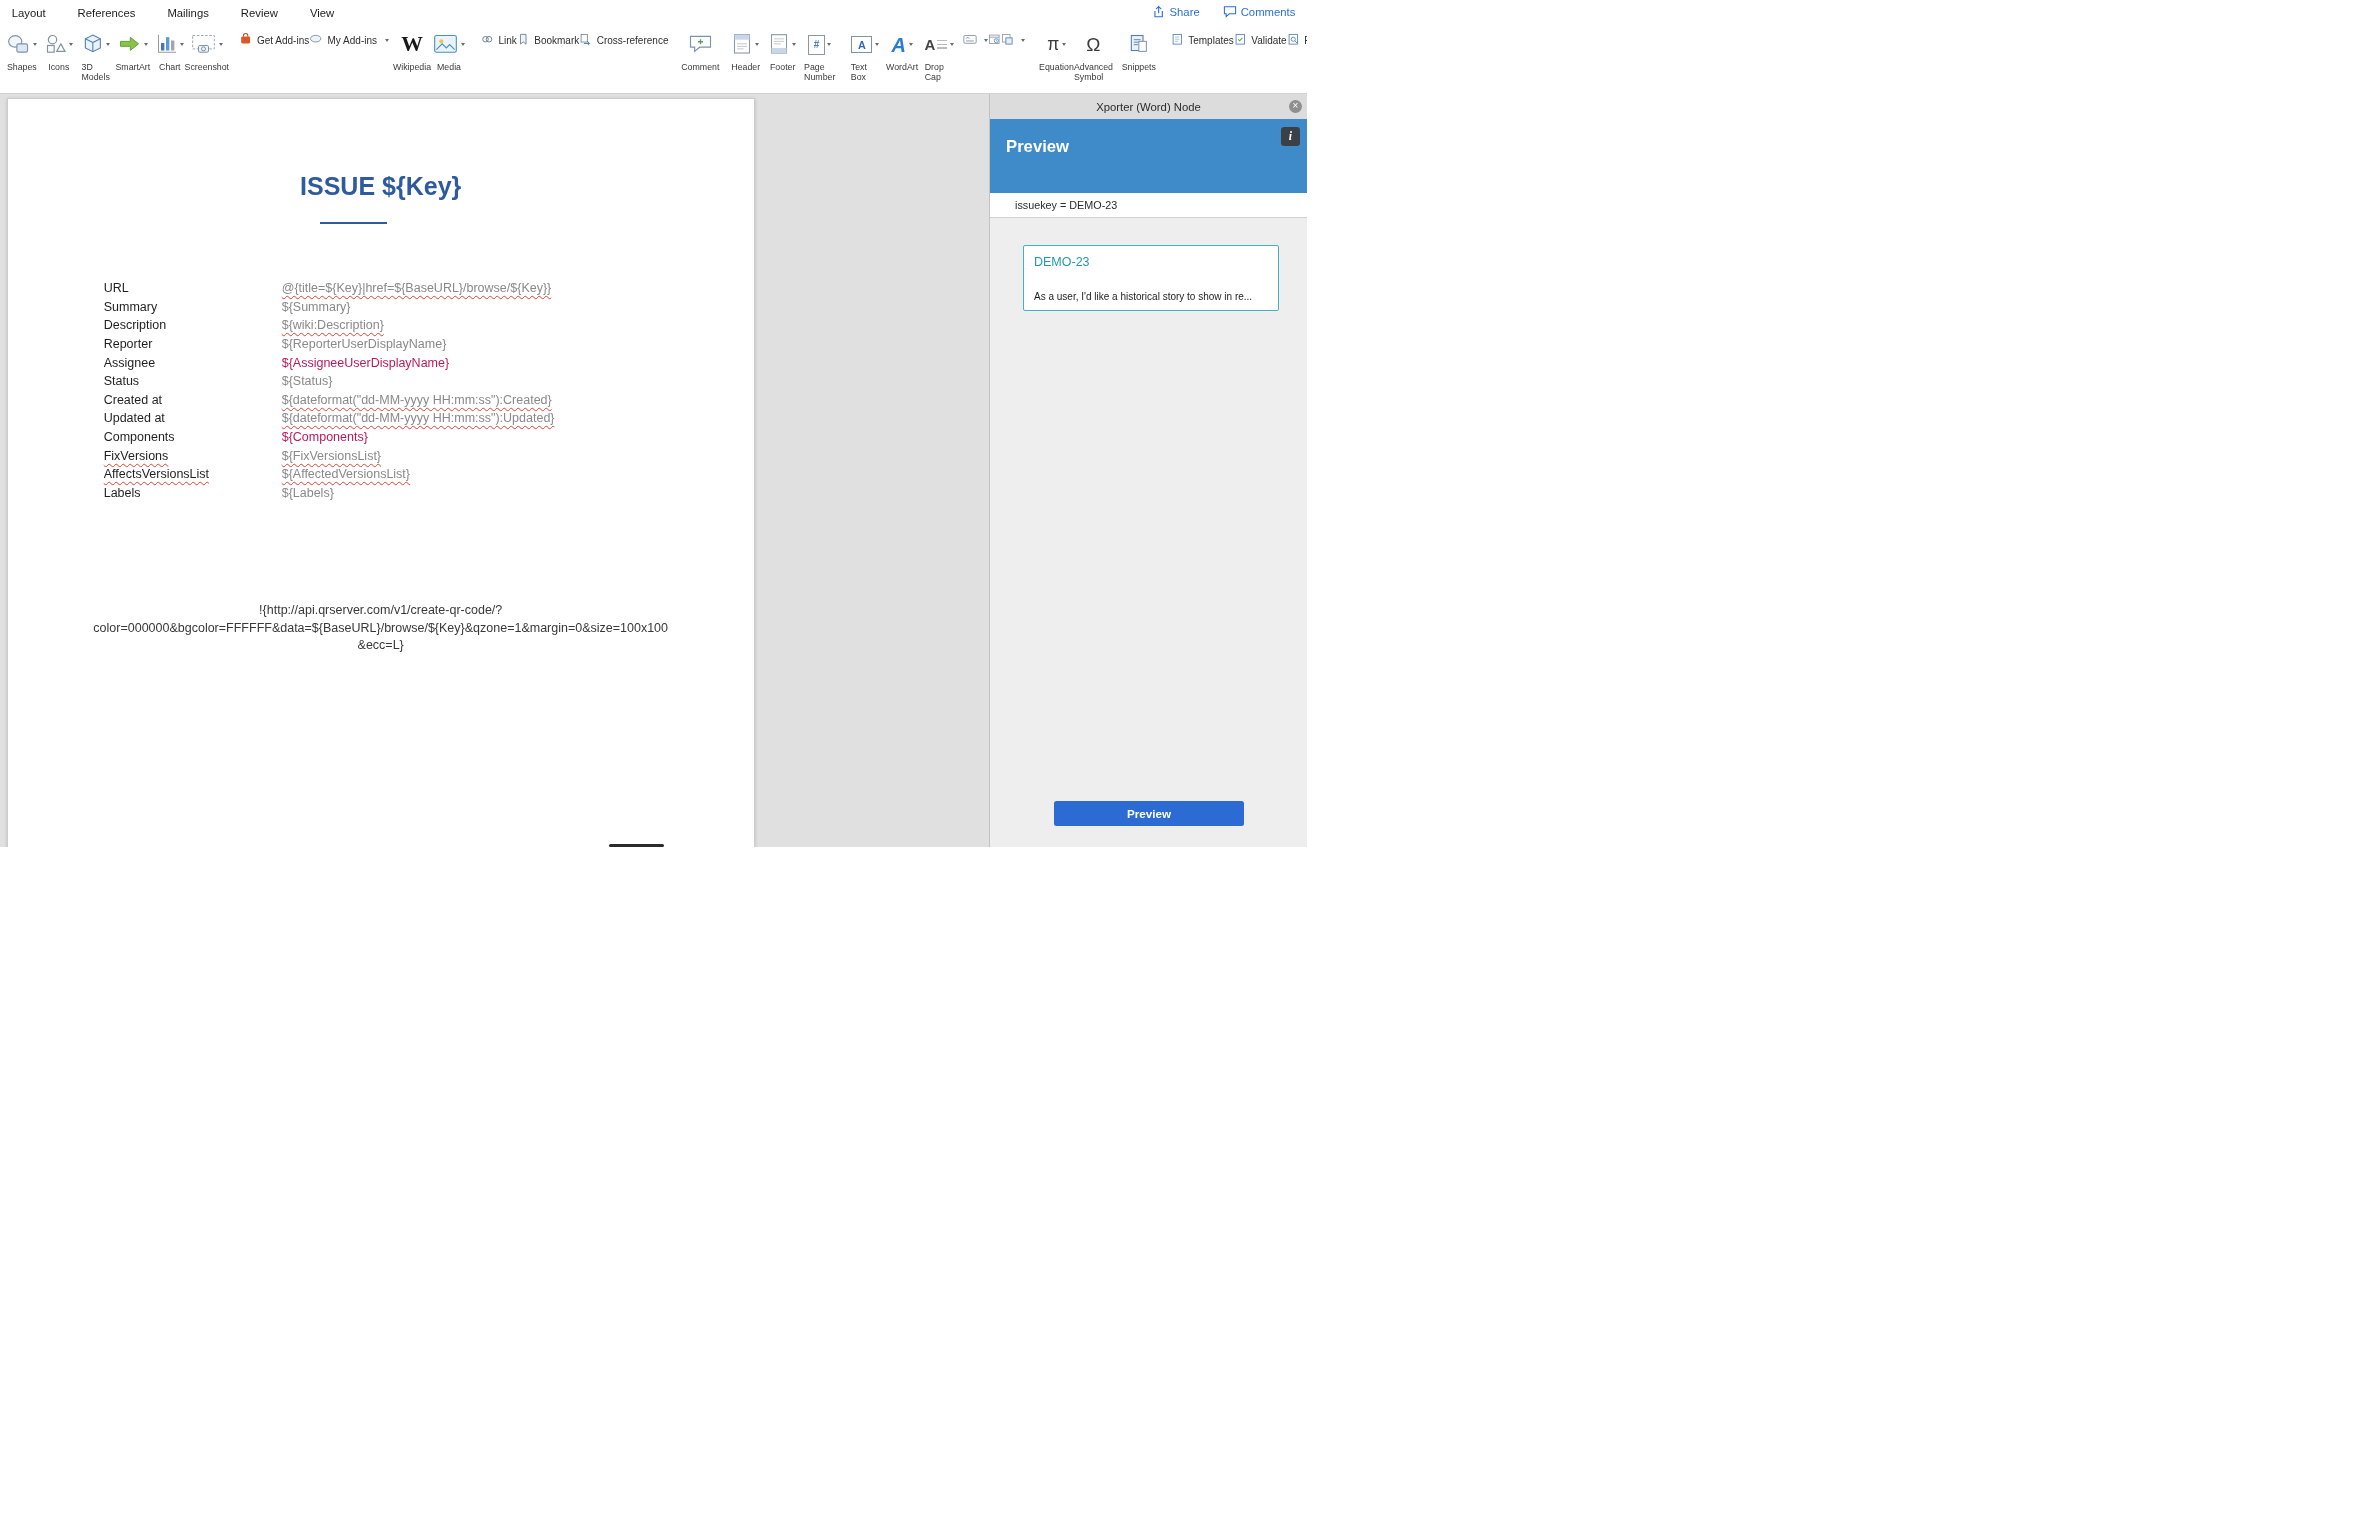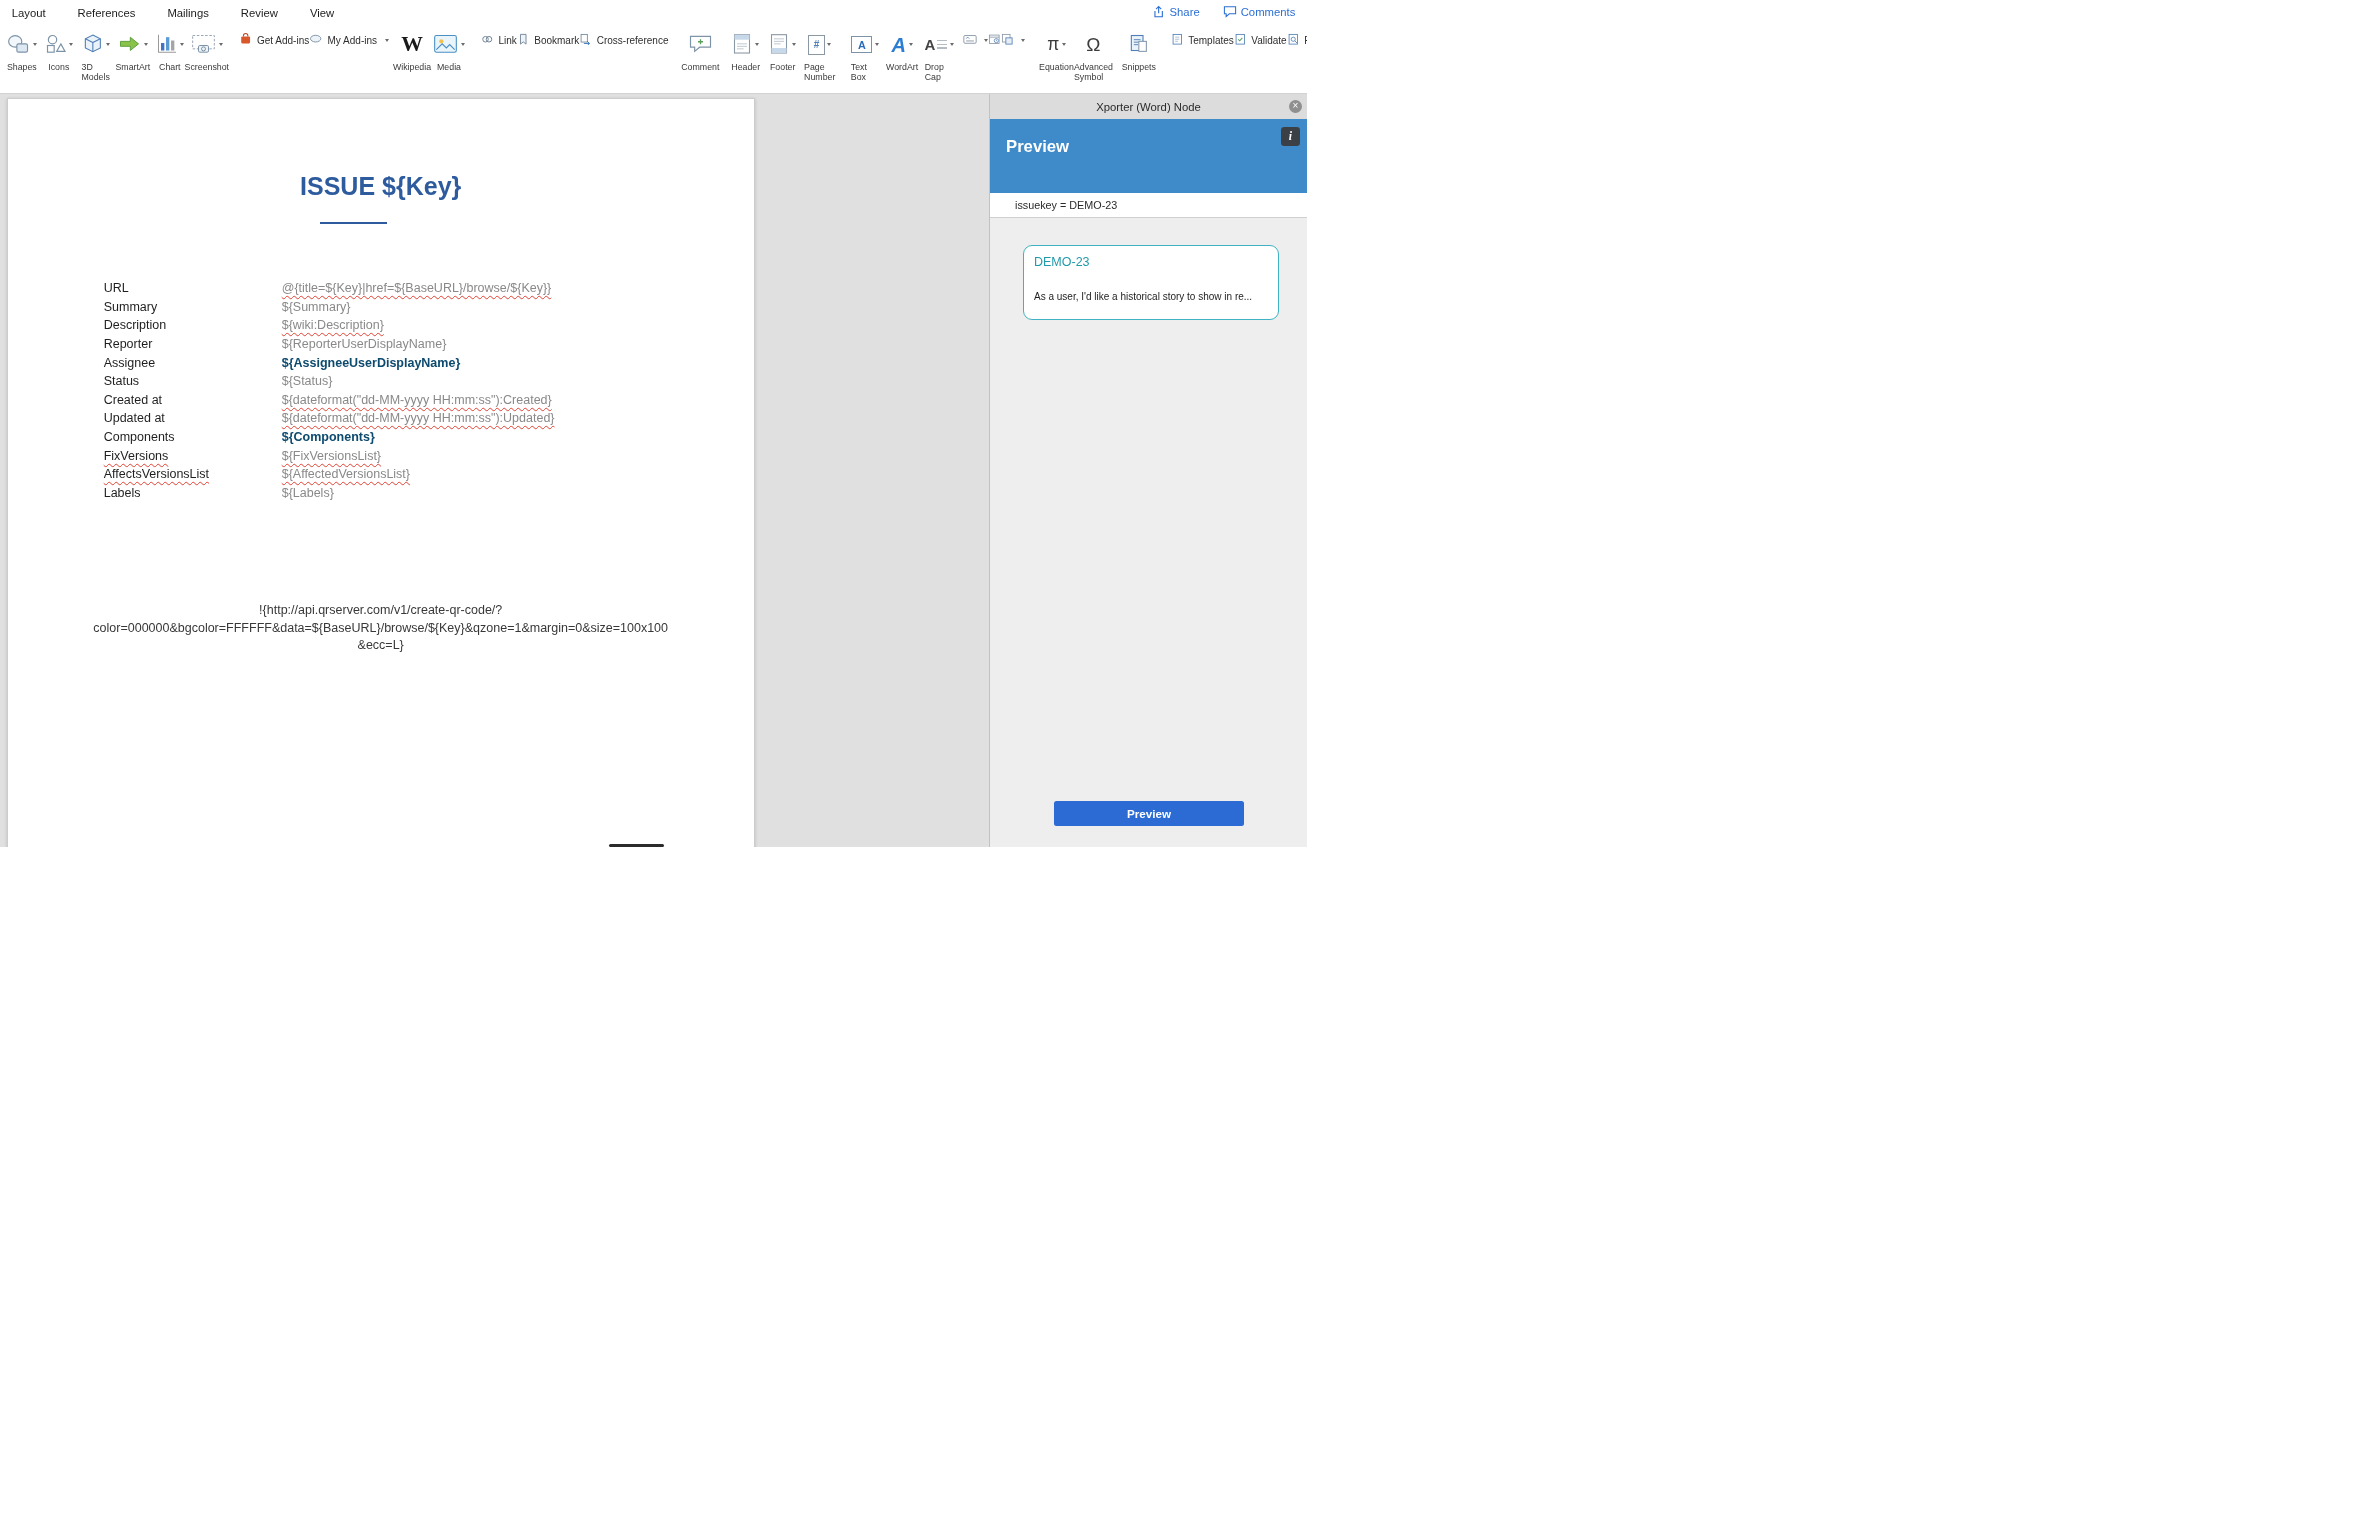--- a/index.html
+++ b/index.html
@@ -36,34 +36,34 @@
   .main{position:absolute;top:94px;left:0;right:0;bottom:0;background:#e0e0e0;display:flex}
   .docwrap{position:relative;flex:1;overflow:hidden}
   .page{position:absolute;left:6.7px;top:4.2px;width:748px;bottom:-10px;background:#fff;border:0.8px solid #cccccc;box-shadow:0 0.8px 3.3px rgba(0,0,0,.16)}
   .doc-title{position:absolute;top:73px;left:0;right:0;text-align:center;font-size:25px;font-weight:bold;color:#2d5b9e}
   .doc-rule{position:absolute;top:123px;left:50%;width:67px;height:1.7px;background:#2d5b9e;transform:translateX(-61px)}
   .fields{position:absolute;top:182px;left:96px;right:25px}
   .frow{display:flex;align-items:baseline;height:18.6px;font-size:12.5px}
   .flabel{width:178px;color:#1f1f1f;flex-shrink:0}
   .fvalue{color:#898989}
   .wavy{text-decoration-line:underline;text-decoration-style:wavy;text-decoration-color:#e04134;text-decoration-thickness:0.8px;text-underline-offset:2.5px}
-  .emph{color:#0c4a6e;font-weight:700}
+  .emph{color:#be185d;font-weight:400}
   .qr{position:absolute;top:503px;left:50%;transform:translateX(-50%);width:579px;text-align:center;font-size:12.5px;line-height:17.5px;color:#383838;overflow-wrap:anywhere}
   .bottom-bar{position:absolute;bottom:0;left:609px;width:55px;height:3.3px;background:#2b2b2b;border-radius:1.7px}
 
   
   .panel{width:318px;background:#ededed;border-left:0.8px solid #c2c2c2;display:flex;flex-direction:column}
   .panel-titlebar{height:25px;background:#dcdcdc;display:flex;align-items:center;justify-content:center;position:relative;font-size:11.3px;color:#2b2b2b}
   .panel-close{position:absolute;right:5px;top:5.8px;width:13.3px;height:13.3px;border-radius:50%;background:#8f8f8f;color:#fff;font-size:10px;line-height:12.5px;text-align:center;cursor:pointer}
   .panel-header{height:74px;background:#3f8bc9;position:relative;padding:18.3px 0 0 16px}
   .panel-header .ph-title{color:#fff;font-size:16.7px;font-weight:bold}
   .info-btn{position:absolute;right:7.5px;top:8.3px;width:18.3px;height:18.3px;background:#3b4046;border-radius:3.3px;color:#fff;font-family:"Liberation Serif",serif;font-style:italic;font-weight:bold;font-size:11.7px;display:flex;align-items:center;justify-content:center;cursor:pointer}
   .issuekey-row{height:25px;background:#fff;border-bottom:0.8px solid #d0d0d0;display:flex;align-items:center;padding-left:25px;font-size:10.8px;color:#2b2b2b}
   .panel-body{flex:1;position:relative;background:#eeeeee}
-  .issue-card{position:absolute;left:33px;top:27px;width:256px;height:75px;background:#fff;border:0.8px solid #3fb3c3;border-radius:9px;padding:9.2px 10px;cursor:pointer}
+  .issue-card{position:absolute;left:33px;top:27px;width:256px;height:66px;background:#fff;border:0.8px solid #3fb3c3;border-radius:2px;padding:9.2px 10px;cursor:pointer}
   .issue-key{color:#219aaa;font-size:12.5px}
   .issue-summary{margin-top:22px;font-size:10px;color:#1d1d1d;white-space:nowrap;overflow:hidden}
   .preview-btn{position:absolute;bottom:21px;left:64px;width:190px;height:25px;background:#2b6bd3;border:none;border-radius:2.5px;color:#fff;font-size:11.7px;font-weight:bold;font-family:"Liberation Sans",sans-serif;cursor:pointer}
 </style>
 </head>
 <body>
 
 <div class="menubar">
   <span class="menu-item">Layout</span>
   <span class="menu-item">References</span>

